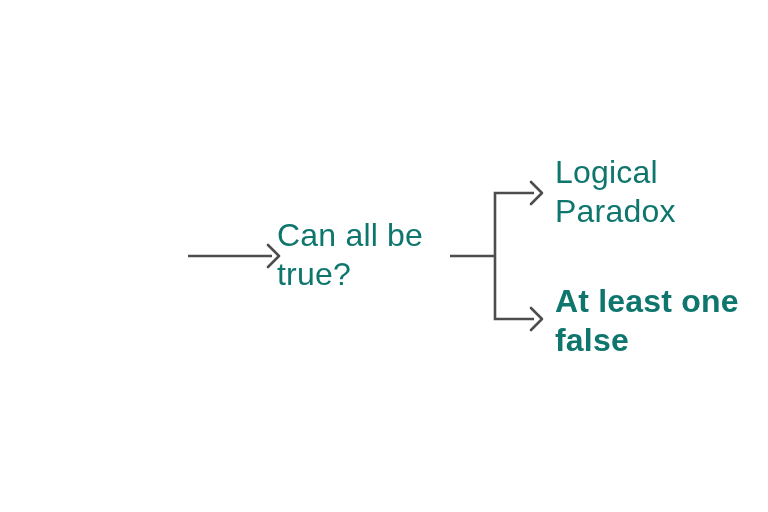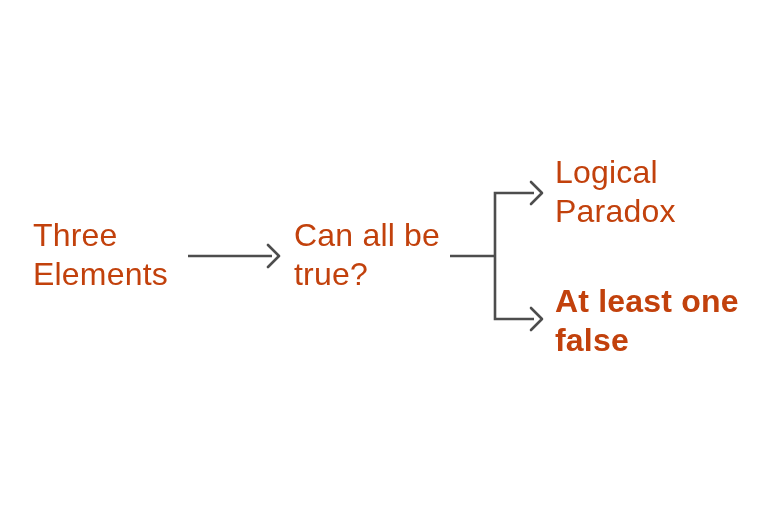--- a/index.html
+++ b/index.html
@@ -9,25 +9,25 @@
     width: 768px;
     height: 512px;
     background: #ffffff;
     overflow: hidden;
     font-family: "Liberation Sans", "DejaVu Sans", sans-serif;
   }
   .node-label {
     position: absolute;
     font-size: 32px;
     line-height: 39px;
-    color: #c2410c;
+    color: #0f766e;
     letter-spacing: 0.2px;
   }
   .node-root     { left: 33px;  top: 216px; width: 152px; }
-  .node-question { left: 294px; top: 216px; width: 160px; }
+  .node-question { left: 277px; top: 216px; width: 160px; }
   .node-top      { left: 555px; top: 153px; width: 168px; }
   .node-bottom   { left: 555px; top: 282px; width: 186px; font-weight: bold; }
   .connector-layer {
     position: absolute;
     left: 0; top: 0;
     width: 768px; height: 512px;
   }
   .stroke {
     fill: none;
     stroke: #4d4d4d;
@@ -49,21 +49,20 @@
     <path class="stroke chevron" d="M268,245 L279,256 L268,267"></path>
 
     <path class="stroke" d="M450,256 L495,256"></path>
     <path class="stroke" d="M534,193 L495,193 L495,319 L534,319"></path>
 
     <path class="stroke chevron" d="M531,182 L542,193 L531,204"></path>
 
     <path class="stroke chevron" d="M531,308 L542,319 L531,330"></path>
   </svg>
 
-  <div class="node-label node-root">Three Elements</div>
 
   <div class="node-label node-question">Can all be true?</div>
 
   <div class="node-label node-top">Logical Paradox</div>
 
   <div class="node-label node-bottom">At least one false</div>
 
 </div>
 
 </body></html>

